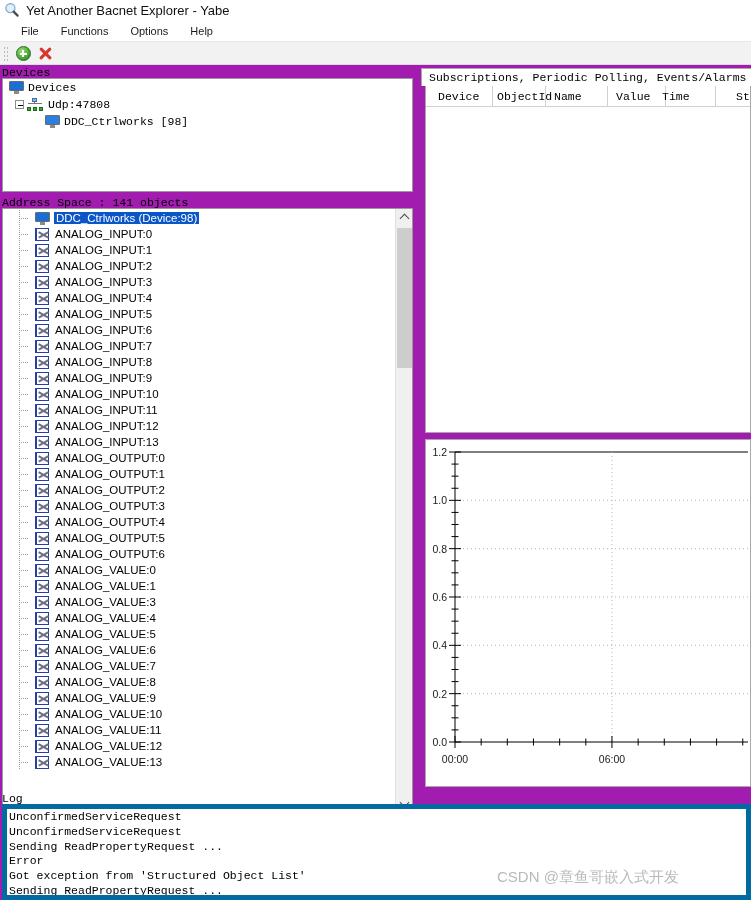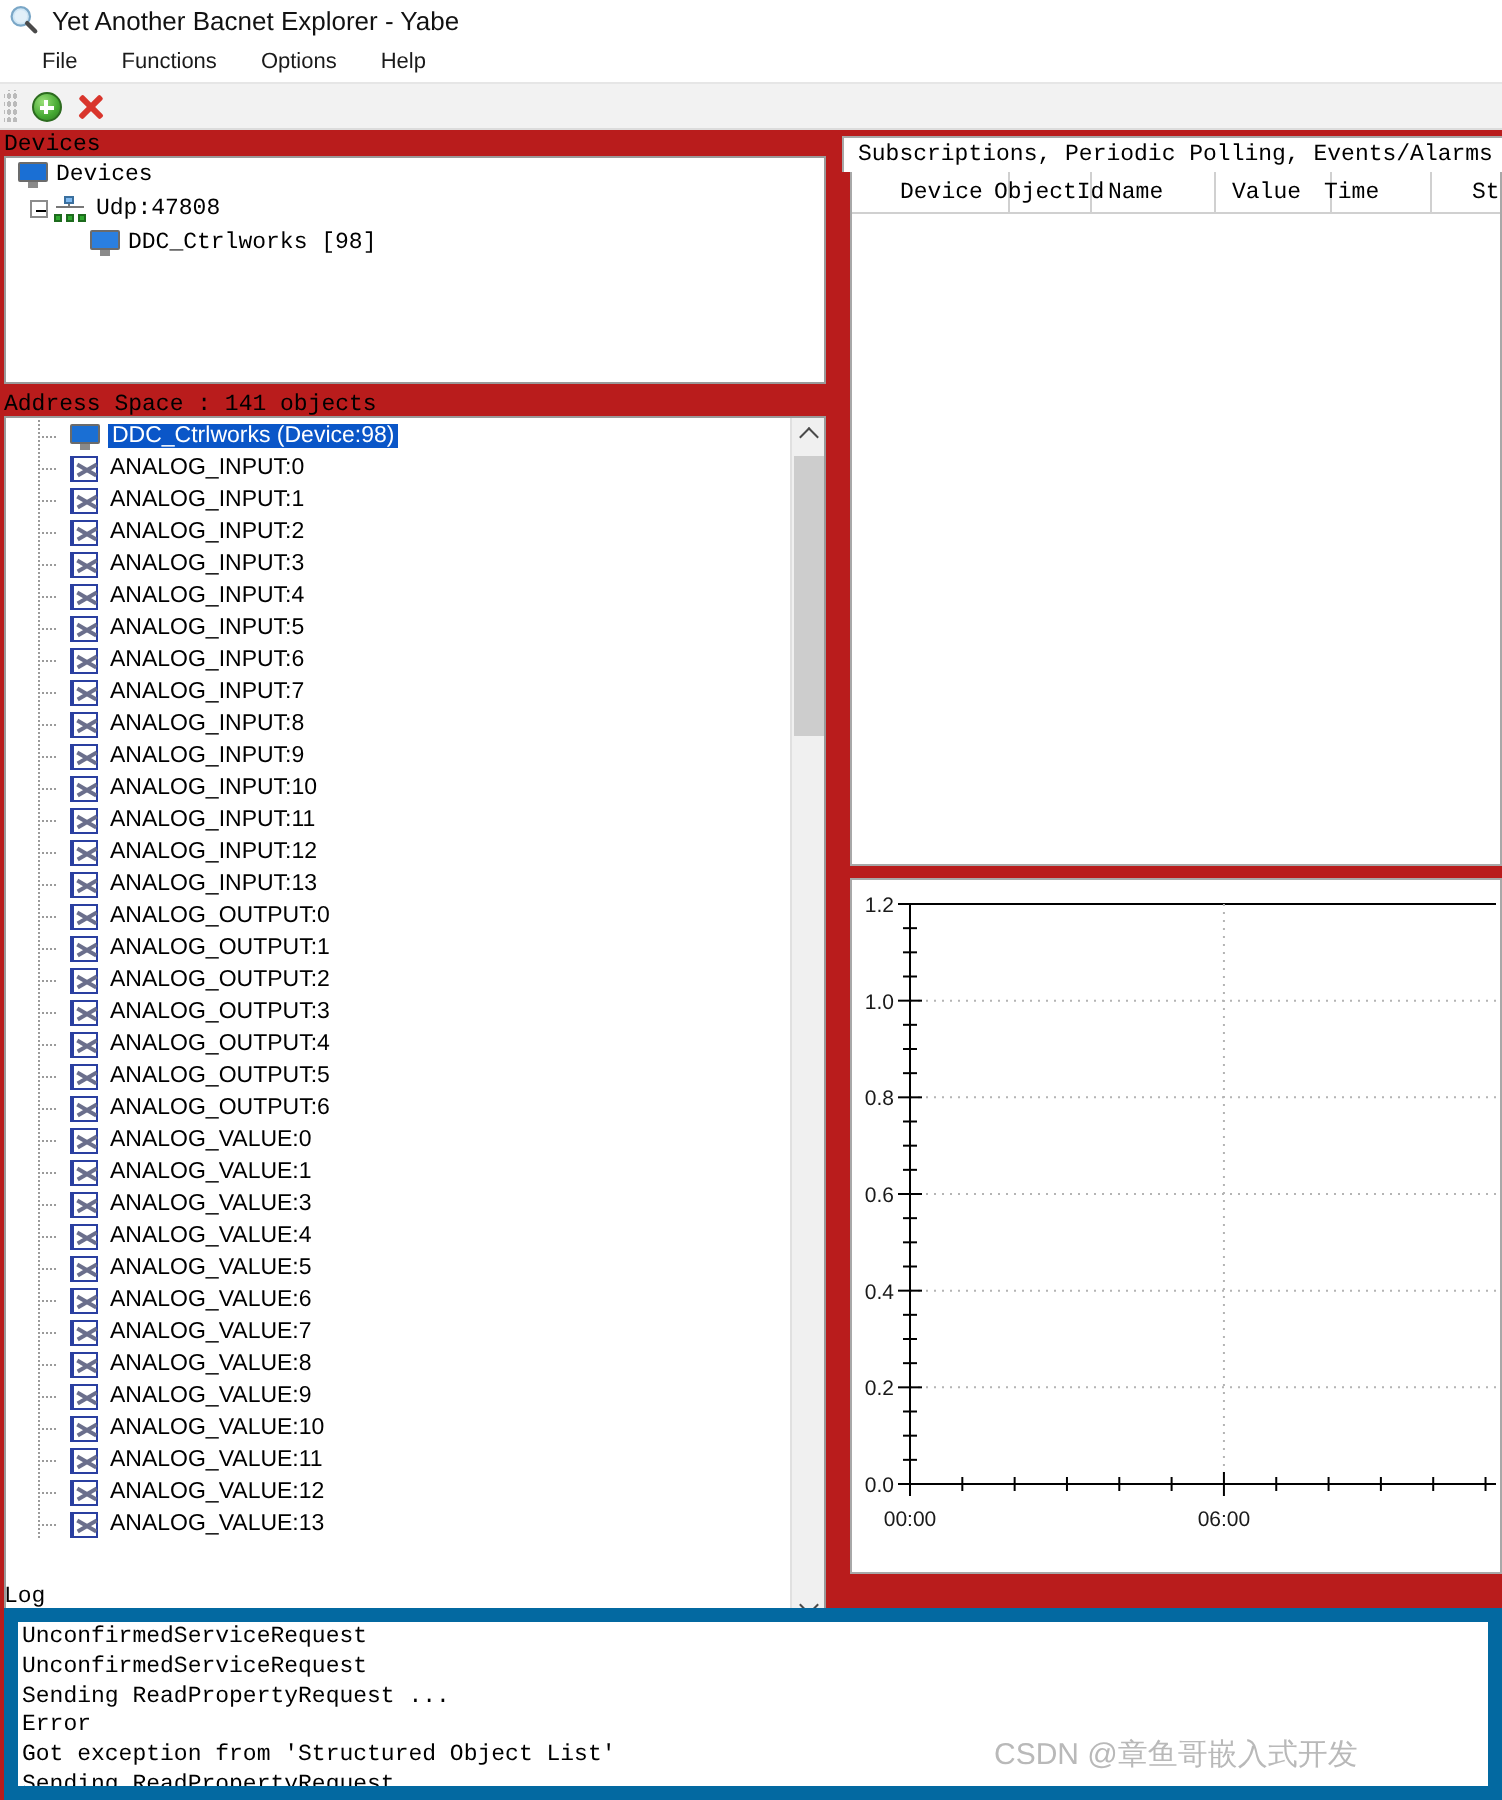--- a/index.html
+++ b/index.html
@@ -6,21 +6,21 @@
   html, body {
     margin: 0; padding: 0;
     width: 751px; height: 900px;
     background: #ffffff;
     font-family: "Liberation Sans", sans-serif;
     overflow: hidden;
   }
   #app {
     position: relative;
     width: 751px; height: 900px;
-    background: #b91c1c;
+    background: #a21caf;
   }
 
   
   .titlebar {
     position: absolute; left: 0; top: 0; width: 751px; height: 20px;
     background: #ffffff;
     display: flex; align-items: center;
     padding-left: 4px;
   }
   .title-icon { width: 16px; height: 16px; position: relative; flex: 0 0 auto; margin-right: 6px; }
@@ -210,21 +210,21 @@
   .chev.up::before { transform: rotate(45deg); }
   .chev.down::before { transform: rotate(-135deg); top: -1px; }
   .vs-thumb {
     position: absolute; left: 1px; width: 15px; top: 19px; height: 140px;
     background: #cdcdcd;
   }
 
   
   .log-panel {
     position: absolute; left: 2px; top: 804px; width: 749px; height: 96px;
-    background: #ffffff; border: 7px solid #0369a1;
+    background: #ffffff; border: 5px solid #0369a1;
     overflow: hidden; padding: 1px 0 0 2px;
   }
   .log-line {
     font-family: "Liberation Mono", monospace; font-size: 11.5px;
     color: #000000; white-space: nowrap; line-height: 14.8px;
   }
 
   
   .tabstrip {
     position: absolute; left: 421px; top: 68px; width: 330px; height: 18px;
@@ -554,21 +554,21 @@
       <div class="log-line">Sending WhoIs ...</div>
     </div>
 
   <div class="tabstrip">
     <div class="tab-fill"></div>
     <div class="tab" style="z-index:2;">Subscriptions, Periodic Polling, Events/Alarms</div>
   </div>
 
   <div class="grid-panel">
     <div class="grid-header" id="grid-header">
-        <div class="gh-cell" style="left: 16px; width: 63px;">Device</div>
+        <div class="gh-cell" style="left: 4px; width: 63px;">Device</div>
         <div class="gh-cell" style="left: 63px; width: 57px;">ObjectId</div>
         <div class="gh-cell" style="left: 120px; width: 62px;">Name</div>
         <div class="gh-cell" style="left: 182px; width: 58px;">Value</div>
         <div class="gh-cell" style="left: 228px; width: 62px;">Time</div>
         <div class="gh-cell" style="left: 302px; width: 24px;">Sta</div>
       </div>
     <div class="grid-body"></div>
   </div>
 
   <div class="chart-panel">

